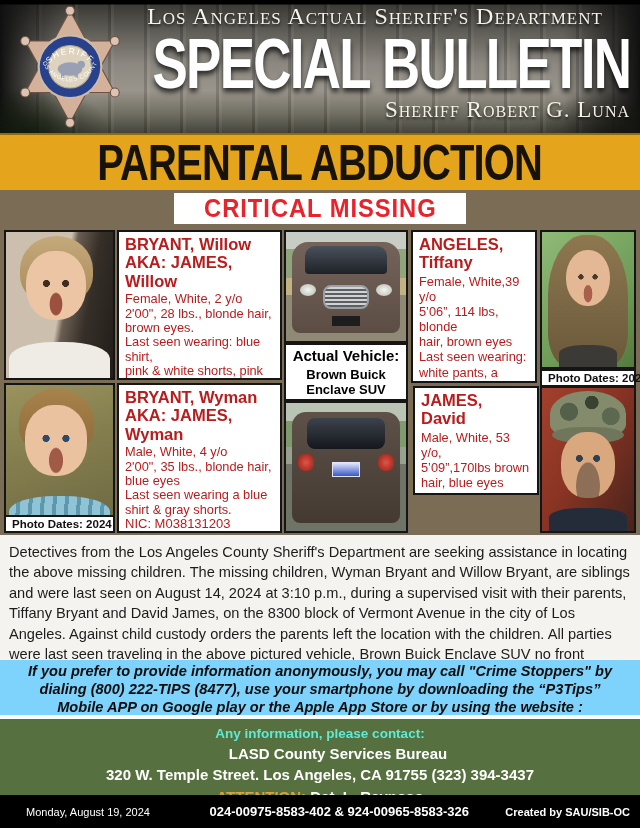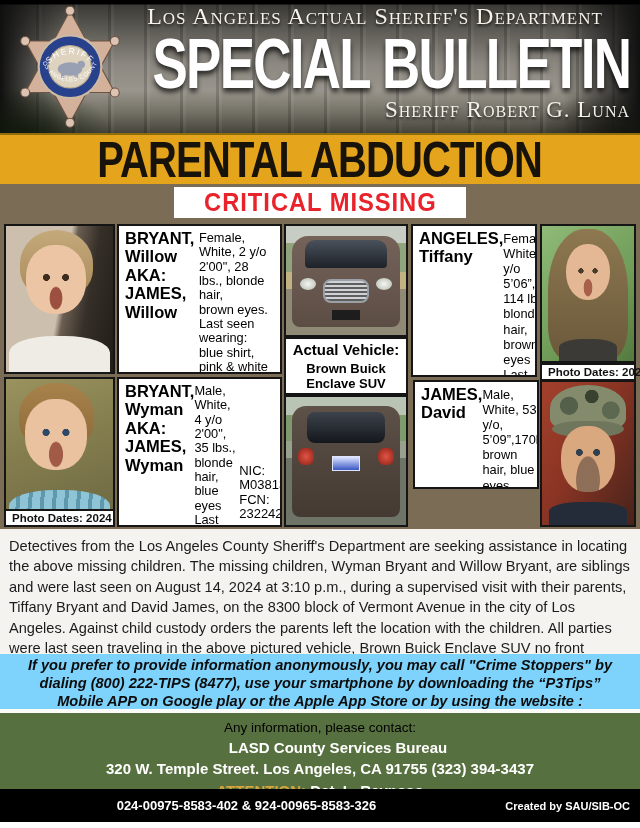--- a/index.html
+++ b/index.html
@@ -23,35 +23,35 @@
           font-size:24px; letter-spacing:1px; text-align:center; padding-top:3px; white-space:nowrap;
           text-shadow:0 2px 3px rgba(0,0,0,.75); }
   .mast-title { font-size:63px; font-weight:bold; color:#fff; line-height:.98; letter-spacing:-2px;
           text-align:center; transform:scaleX(.84) scaleY(1.12); transform-origin:50% 55%;
           white-space:nowrap; margin-top:4px; text-shadow:0 3px 5px rgba(0,0,0,.7); }
   .sheriff-name { font-family:"Liberation Serif", serif; font-variant:small-caps; color:#f5f2ea;
           font-size:23px; letter-spacing:1px; text-align:right; padding-right:10px; margin-top:1px;
           white-space:nowrap; text-shadow:0 2px 3px rgba(0,0,0,.75); }
 
   
-  .banner { height:51px; background:#E4A41C; border-top:2px solid #8f6c0e;
+  .banner { height:57px; background:#E4A41C; border-top:2px solid #8f6c0e;
             display:flex; align-items:center; justify-content:center; overflow:hidden; }
   .banner span { font-size:47px; font-weight:bold; color:#17120a; letter-spacing:-1px;
             white-space:nowrap; transform:scaleX(.85) scaleY(1.05); }
 
   
   .alert-band { height:38px; background:#7B6C55; display:flex; justify-content:center; overflow:hidden; }
   .alert-box { margin-top:3px; height:31px; background:#fff; padding:0 24px; display:flex; align-items:center; }
   .alert-box span { color:#E8232B; font-weight:bold; font-size:25px; letter-spacing:1px;
             white-space:nowrap; transform:scaleX(.95); }
 
   
   .grid { position:relative; height:307px; background:#7B6C55; overflow:hidden; }
   .card { position:absolute; background:#fff; border:2px solid #151515; padding:3px 6px 2px;
-          overflow:hidden; color:#000000; display:flex; flex-direction:row; }
+          overflow:hidden; color:#b91c1c; display:flex; flex-direction:column; }
   .photo { position:absolute; border:2px solid #151515; overflow:hidden; }
   .p-name { font-size:16.5px; font-weight:bold; line-height:1.12; white-space:pre-line; }
   .p-details { font-size:12.8px; line-height:1.12; white-space:pre-line; margin-top:2px; }
   .p-details.spaced { line-height:1.18; }
   .p-ids { font-size:13px; line-height:1.12; white-space:pre-line; margin-top:auto; padding-bottom:1px; }
   .photo-label { position:absolute; background:#fff; border:2px solid #151515; font-size:11.5px;
           font-weight:bold; padding:1px 6px; white-space:nowrap; color:#111; }
 
   
   .photo-willow   { left:4px;   top:2px;   width:111px; height:150px; }
@@ -131,21 +131,21 @@
 
   
   .report { height:125px; background:#F4F3F0; padding:7px 10px 0 9px; font-size:14.6px;
             line-height:1.4; color:#1c1c1c; overflow:hidden; }
   .anon { height:55px; background:#7dd3fc; padding:2px 18px 0; text-align:center; font-weight:bold;
           font-style:italic; font-size:14.6px; line-height:1.24; color:#0c0c0c; overflow:hidden; }
 
   
   .contact { height:80px; background:#57703F; border-top:4px solid #fbfbf8; text-align:center;
              padding-top:5px; line-height:1.42; overflow:hidden; }
-  .contact-heading { color:#000000; font-weight:normal; font-size:13.5px; }
+  .contact-heading { color:#5eead4; font-weight:bold; font-size:13.5px; }
   .bureau { color:#fff; font-weight:bold; font-size:15px;padding-left:36px; }
   .address { color:#fff; font-weight:bold; font-size:15px; }
   .attention { font-size:15px; font-weight:bold; color:#fff; }
   .attention .att-label { color:#D8A43C; }
 
   
   .bottombar { height:33px; background:#000; display:flex; align-items:center; color:#fff; }
   .bdate { width:29%; padding-left:26px; font-size:11px; }
   .bcases { flex:1; text-align:center; font-weight:bold; font-size:13px; }
   .bcredit { width:23%; text-align:right; padding-right:10px; font-weight:bold; font-size:11px; }
@@ -308,17 +308,18 @@
   </section>
 
   <footer class="contact">
     <div class="contact-heading">Any information, please contact:</div>
     <div class="bureau">LASD County Services Bureau</div>
     <div class="address">320 W. Temple Street. Los Angeles, CA 91755 (323) 394-3437</div>
     <div class="attention"><span class="att-label">ATTENTION:</span><span> Det. L. Reynoso</span></div>
   </footer>
 
   <div class="bottombar">
+    <div class="bdate">Monday, August 19, 2024</div>
     <div class="bcases">024-00975-8583-402 &amp; 924-00965-8583-326</div>
     <div class="bcredit">Created by SAU/SIB-OC</div>
   </div>
 
 </div>
 
 </body></html>

